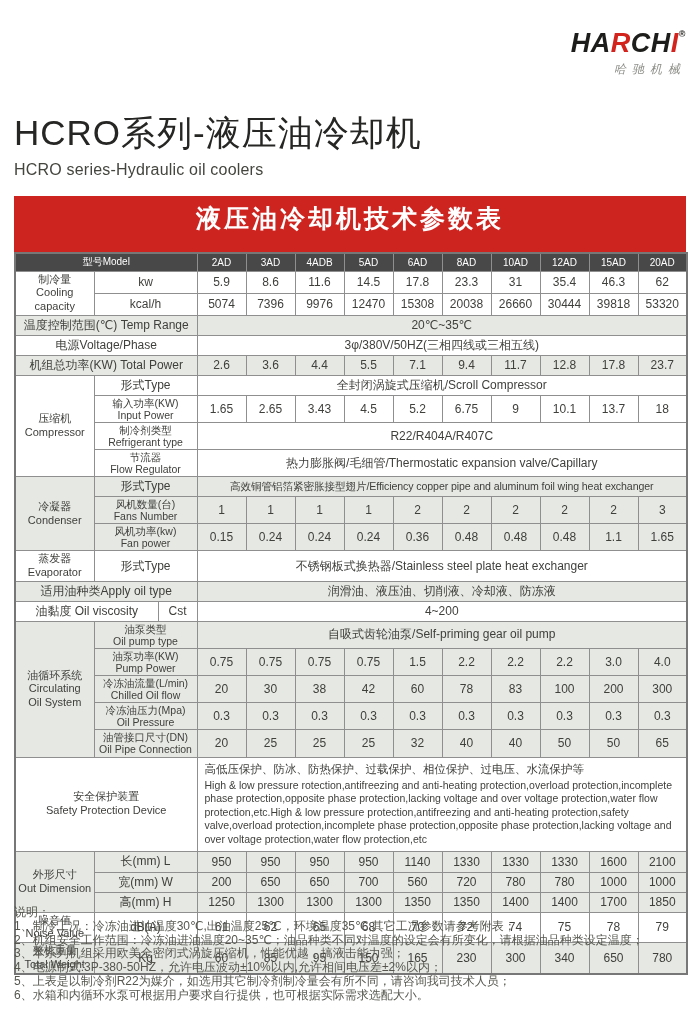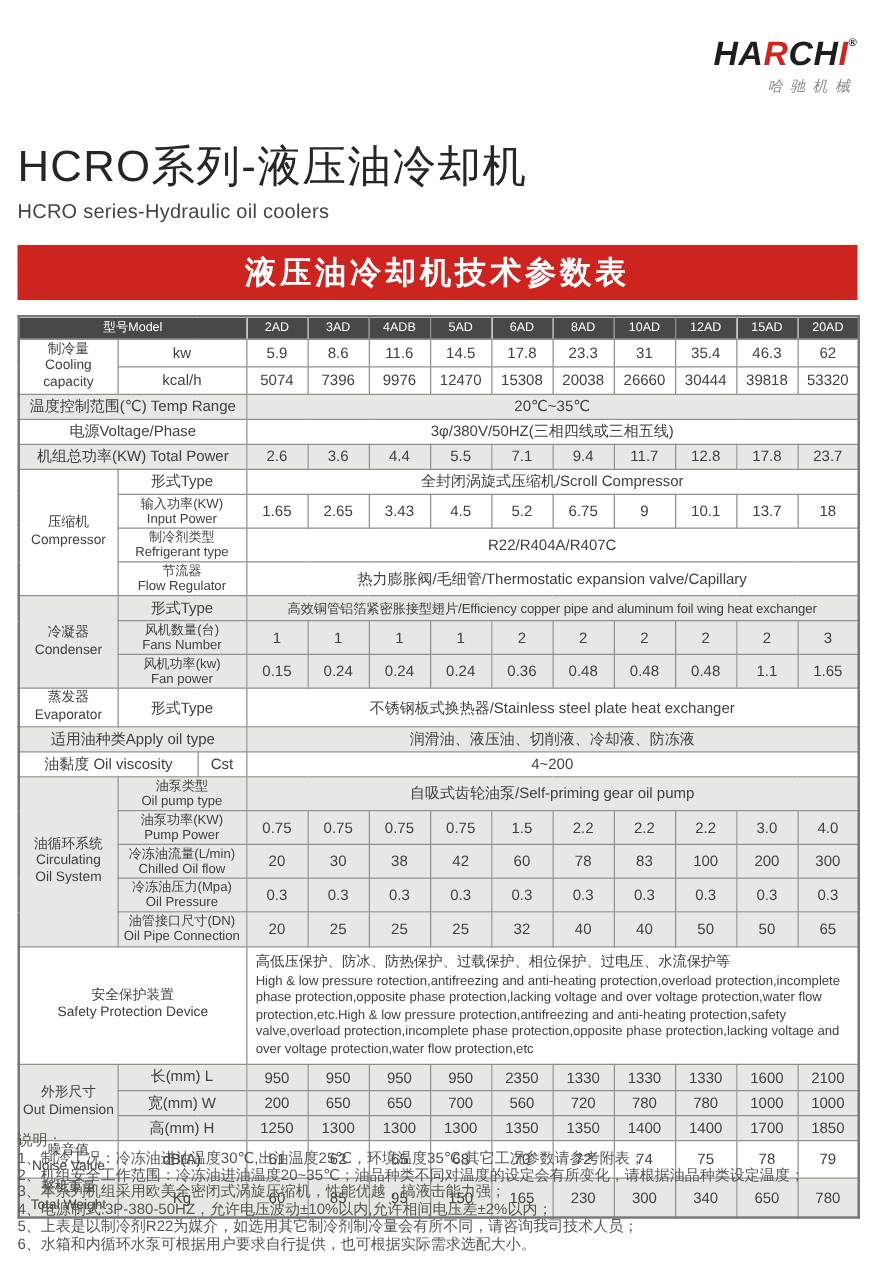--- a/index.html
+++ b/index.html
@@ -15,21 +15,21 @@
   .logo { position:absolute; top:30px; right:14px; text-align:right; }
   .logo .word { font-size:27px; font-weight:800; font-style:italic; letter-spacing:0.5px; color:#1d1d1b; line-height:1; }
   .logo .word .red { color:#d2231d; }
   .logo .reg { font-size:9px; vertical-align:top; color:#1d1d1b; font-style:normal; }
   .logo .sub { font-size:12px; color:#8d8d88; letter-spacing:6px; font-style:italic; margin-top:4px; padding-left:6px; }
   
   .title-block { position:absolute; left:14px; top:110px; }
   .title-cn { font-size:35px; font-weight:500; color:#262624; letter-spacing:1px; }
   .title-en { font-size:16px; color:#45453f; margin-top:4px; letter-spacing:0.2px; }
   
-  .banner { position:absolute; left:14px; top:196px; width:672px; height:44px;
+  .banner { position:absolute; left:14px; top:196px; width:672px; height:57px;
     background:#ce2420; color:#fff; font-size:25px; font-weight:bold;
     text-align:center; line-height:44px; letter-spacing:3px; }
   
   table.spec { position:absolute; left:14px; top:252px; width:672px;
     border-collapse:collapse; table-layout:fixed; border:2px solid #777; }
   td { border:1px solid #8f8f8f; text-align:center; vertical-align:middle;
     padding:1px 2px; font-size:12px; color:#3f3f3c; overflow:hidden; background:#fff; }
   tr.shade td { background:#e5e8e3; }
   tr.thead td { background:#484848; color:#ffffff; font-weight:normal; font-size:10px;margin-top:26px; }
   .group { font-size:11px; line-height:1.25; white-space:pre-line; }
@@ -305,21 +305,21 @@
     </tr>
 
     <tr class="shade h20">
       <td rowspan="3" class="group">外形尺寸
 Out Dimension</td>
       <td colspan="2" class="lbl1">长(mm) L</td>
     <td>950</td>
         <td>950</td>
         <td>950</td>
         <td>950</td>
-        <td>2350</td>
+        <td>1140</td>
         <td>1330</td>
         <td>1330</td>
         <td>1330</td>
         <td>1600</td>
         <td>2100</td>
       </tr>
     <tr class="shade h17">
       <td colspan="2" class="lbl1">宽(mm) W</td>
     <td>200</td>
         <td>650</td>

